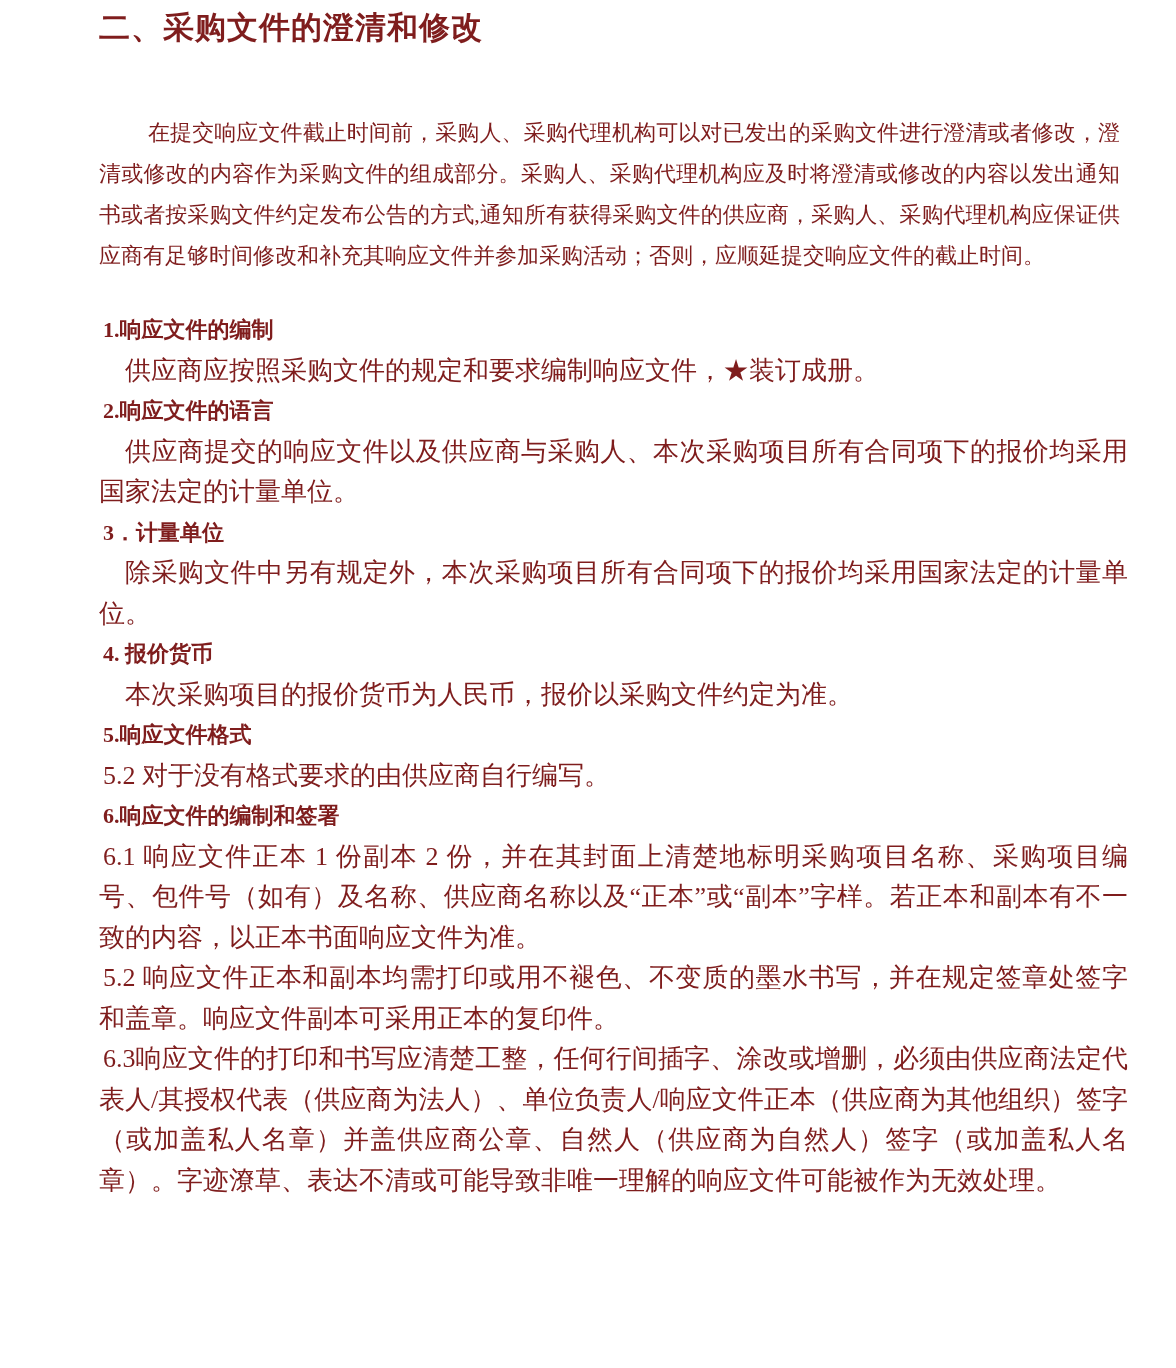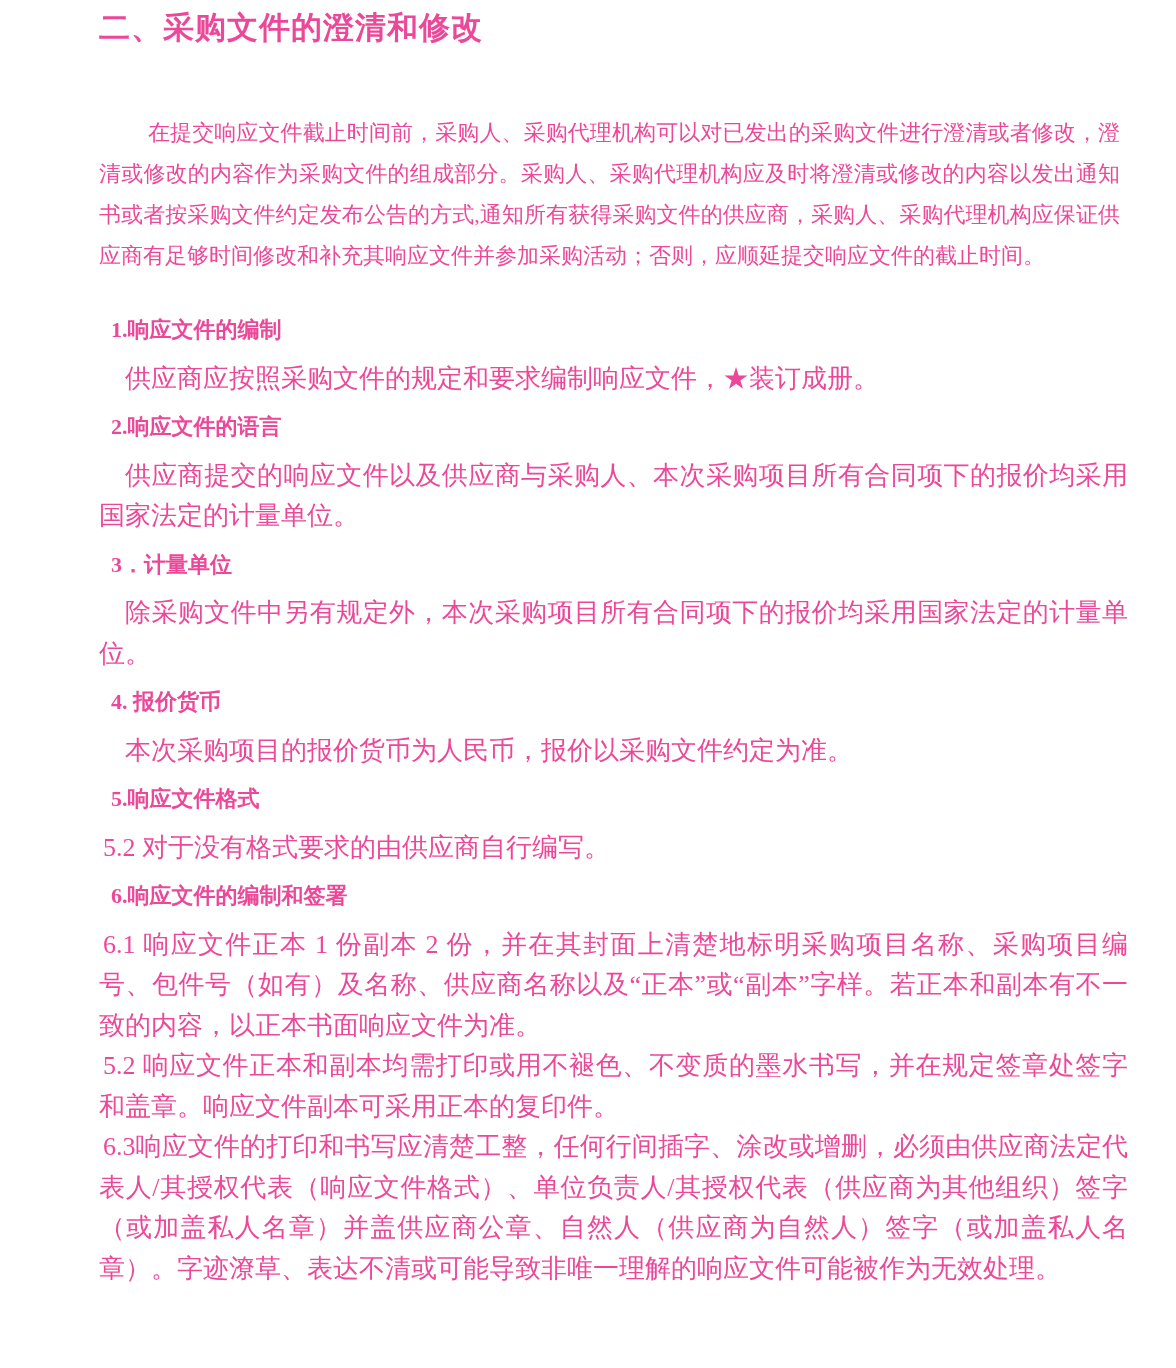--- a/index.html
+++ b/index.html
@@ -7,21 +7,21 @@
     padding: 0;
     background: #ffffff;
   }
   .page {
     position: relative;
     width: 1176px;
     height: 1368px;
     box-sizing: border-box;
     padding: 6px 48px 0 99px;
     background: #ffffff;
-    color: #ec4899;
+    color: #7f1d1d;
     font-family: "Liberation Serif", "DejaVu Serif", serif;
     overflow: hidden;
   }
   .h-major {
     font-family: "Liberation Sans", "DejaVu Sans", sans-serif;
     font-size: 31px;
     font-weight: 700;
     line-height: 44px;
     letter-spacing: 1px;
     margin: 0;
@@ -36,21 +36,21 @@
   .section3-heading {
     margin-top: 68px;
   }
   .list {
     margin-top: 34px;
   }
   .item-heading {
     font-size: 22px;
     font-weight: 700;
     line-height: 40.5px;
-    margin: 8px;
+    margin: 0;
     padding-left: 4px;
     font-family: "Liberation Serif", "DejaVu Serif", serif;
   }
   .item-para {
     font-size: 26px;
     line-height: 40.5px;
     margin: 0;
     text-align: justify;
     text-indent: 26px;
   }
@@ -81,17 +81,17 @@
 
     <h2 class="item-heading">4. 报价货币</h2>
     <p class="item-para">本次采购项目的报价货币为人民币，报价以采购文件约定为准。</p>
 
     <h2 class="item-heading">5.响应文件格式</h2>
     <p class="item-para flush">5.2 对于没有格式要求的由供应商自行编写。</p>
 
     <h2 class="item-heading">6.响应文件的编制和签署</h2>
     <p class="item-para flush">6.1 响应文件正本 1 份副本 2 份，并在其封面上清楚地标明采购项目名称、采购项目编号、包件号（如有）及名称、供应商名称以及“正本”或“副本”字样。若正本和副本有不一致的内容，以正本书面响应文件为准。</p>
     <p class="item-para flush">5.2 响应文件正本和副本均需打印或用不褪色、不变质的墨水书写，并在规定签章处签字和盖章。响应文件副本可采用正本的复印件。</p>
-    <p class="item-para flush">6.3响应文件的打印和书写应清楚工整，任何行间插字、涂改或增删，必须由供应商法定代表人/其授权代表（响应文件格式）、单位负责人/其授权代表（供应商为其他组织）签字（或加盖私人名章）并盖供应商公章、自然人（供应商为自然人）签字（或加盖私人名章）。字迹潦草、表达不清或可能导致非唯一理解的响应文件可能被作为无效处理。</p>
+    <p class="item-para flush">6.3响应文件的打印和书写应清楚工整，任何行间插字、涂改或增删，必须由供应商法定代表人/其授权代表（供应商为法人）、单位负责人/响应文件正本（供应商为其他组织）签字（或加盖私人名章）并盖供应商公章、自然人（供应商为自然人）签字（或加盖私人名章）。字迹潦草、表达不清或可能导致非唯一理解的响应文件可能被作为无效处理。</p>
 
   </div>
 
 </div>
 
 </body></html>

